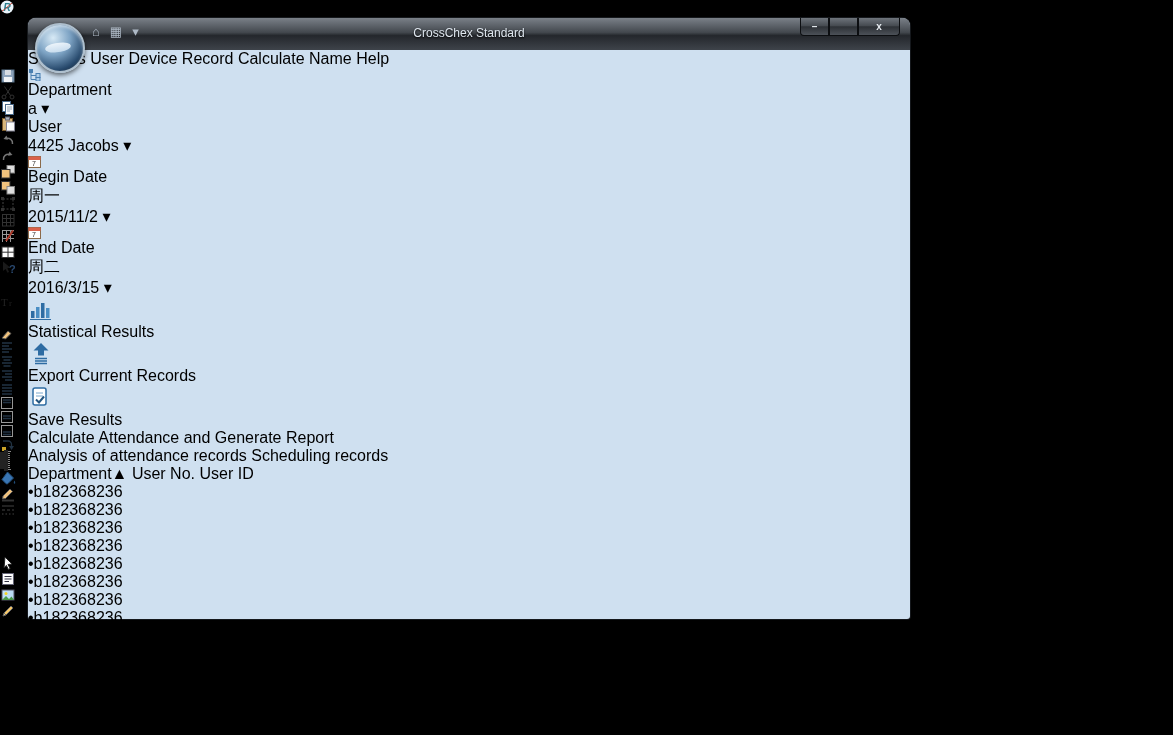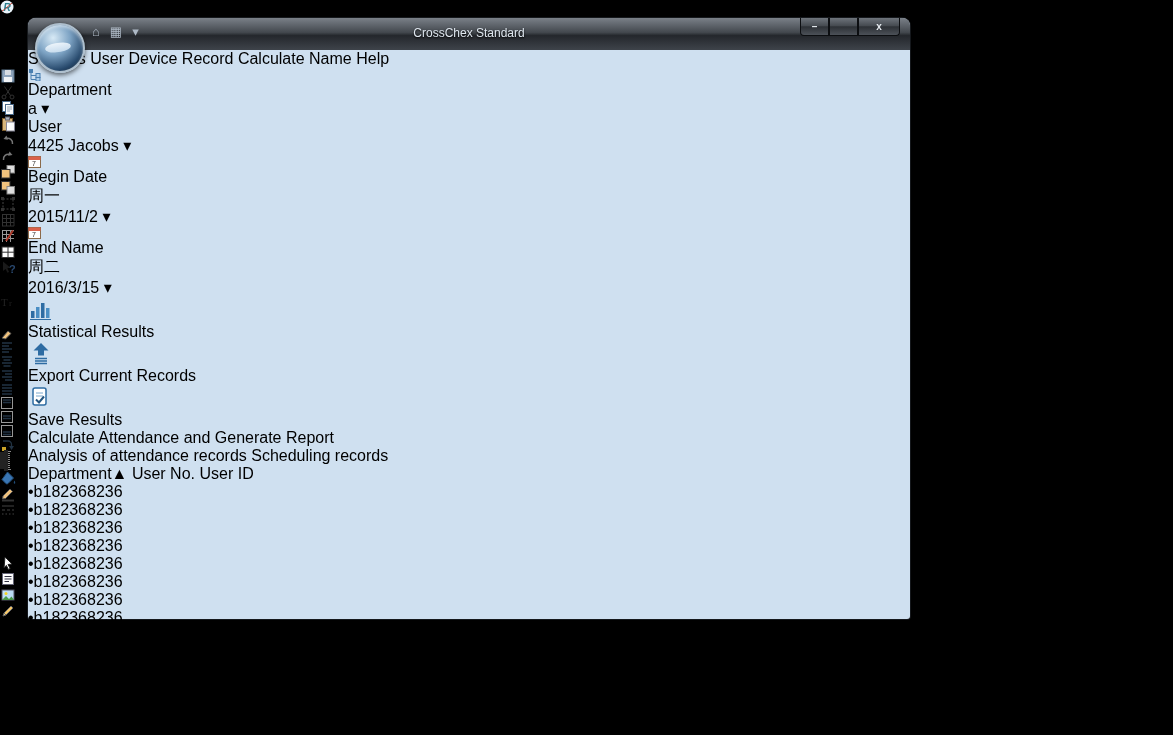--- a/index.html
+++ b/index.html
@@ -207,21 +207,21 @@
             <span>周一 2015/11/2</span>
             <span class="arr">▾</span>
           </div>
         </div>
         <div class="cxfrow">
           <svg width="13" height="13">
               <rect x="0.5" y="1.5" width="12" height="11" fill="#fff" stroke="#8a6a4a"></rect>
               <rect x="0.5" y="1.5" width="12" height="3.5" fill="#d9604a"></rect>
               <text x="4" y="11" font-size="7" fill="#333">7</text>
             </svg>
-          <span class="cxdlabel">End Name</span>
+          <span class="cxdlabel">End Date</span>
           <div class="cxcombo" style="width:96px">
             <span>周二 2016/3/15</span>
             <span class="arr">▾</span>
           </div>
         </div>
       </div>
       <div class="vsep" style="left:376px"></div>
       <div class="cx-actions">
         <div class="cxact">
           <svg width="26" height="26">

